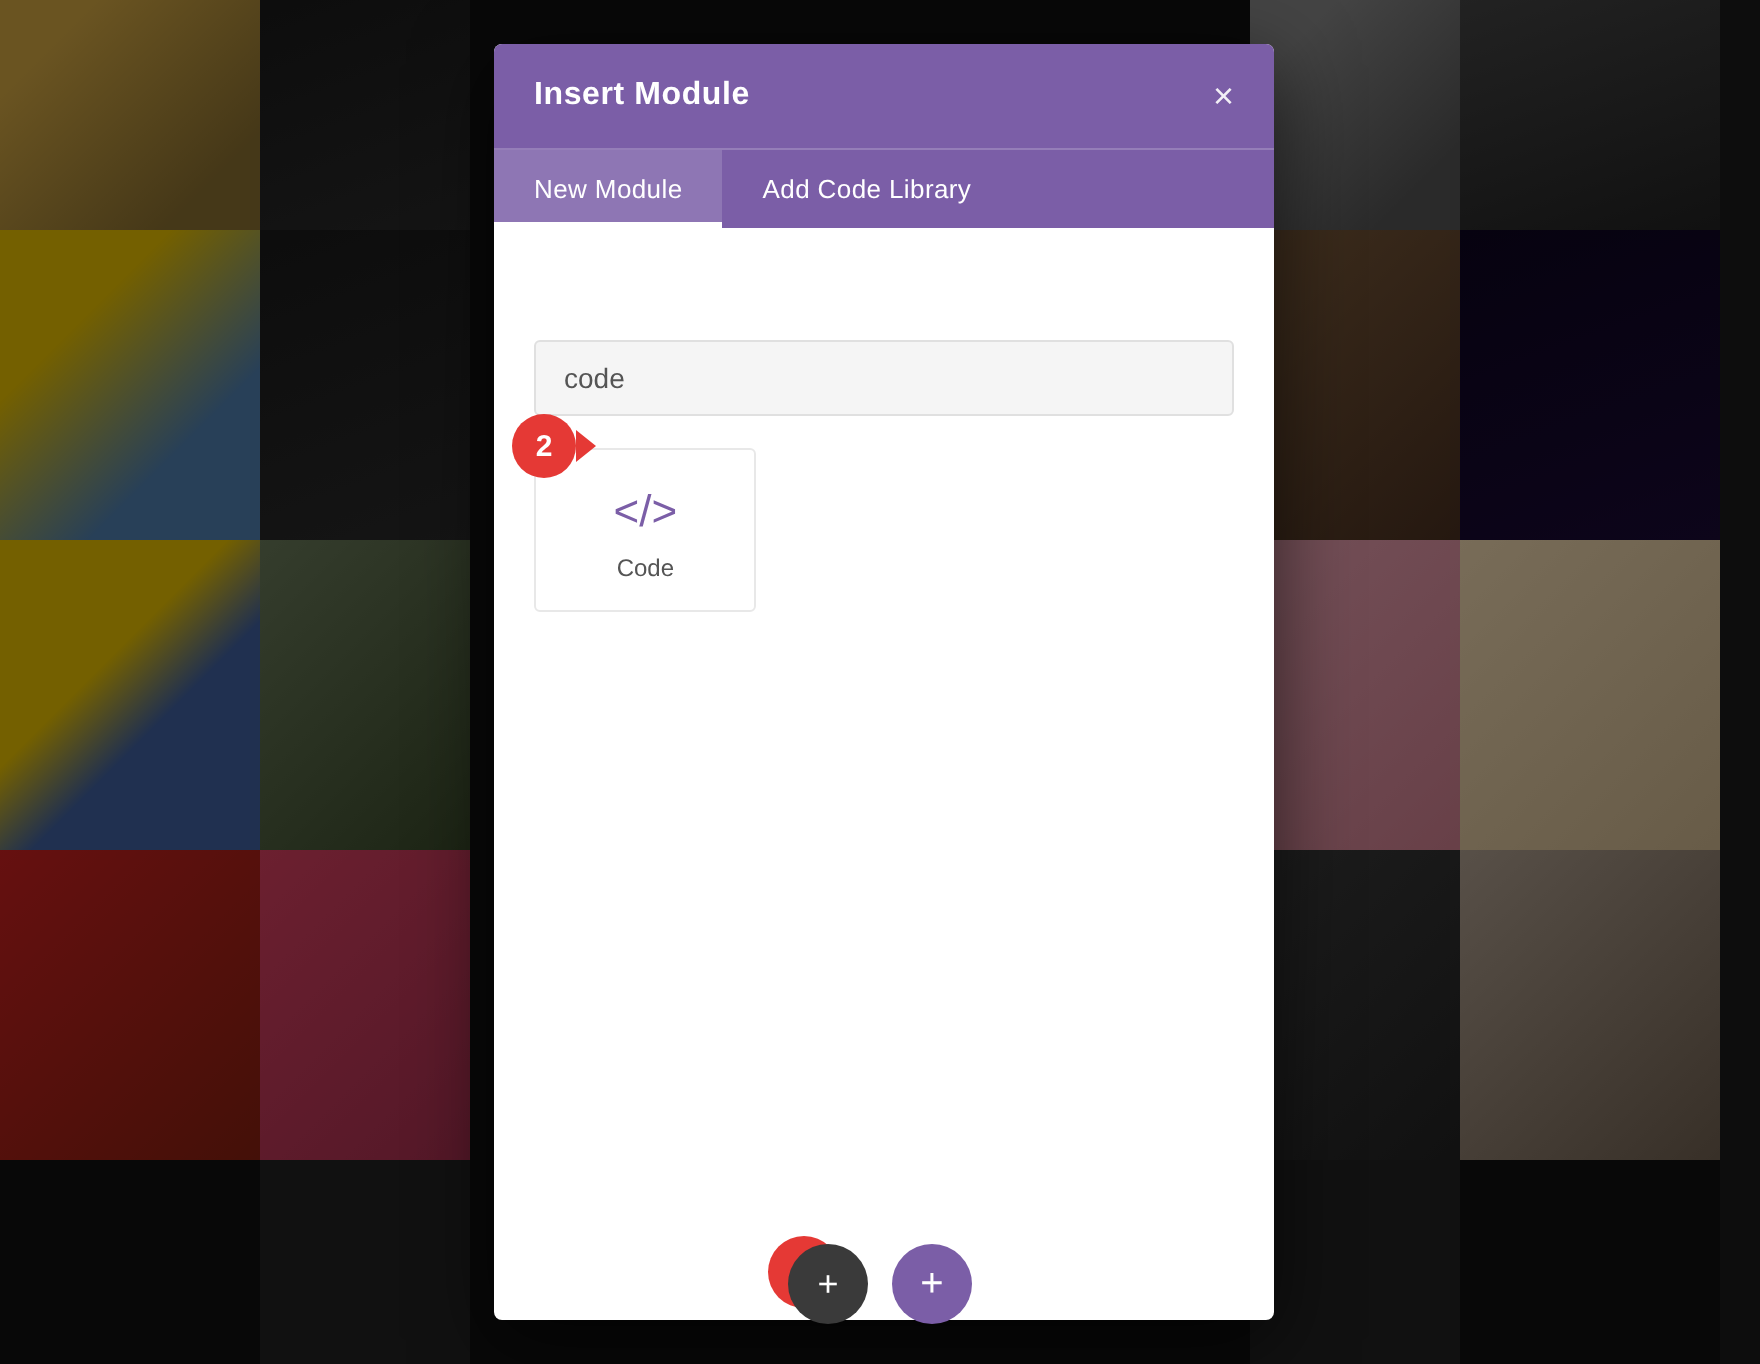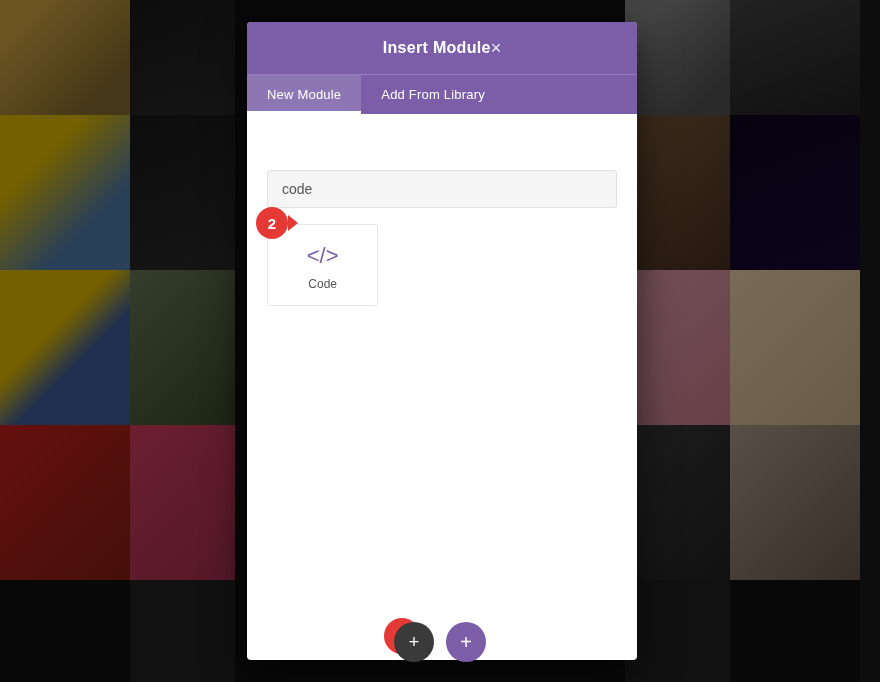--- a/index.html
+++ b/index.html
@@ -53,21 +53,21 @@
       overflow: hidden;
     }
 
     .modal-header {
       background: #7b5ea7;
       color: #fff;
       padding: 0 20px;
       height: 52px;
       display: flex;
       align-items: center;
-      justify-content: center;
+      justify-content: space-between;
     }
 
     .modal-title {
       font-size: 16px;
       font-weight: 600;
       letter-spacing: 0.3px;
     }
 
     .modal-close {
       cursor: pointer;
@@ -327,21 +327,21 @@
 
 <div class="modal">
 
   <div class="modal-header">
     <span class="modal-title">Insert Module</span>
     <button class="modal-close">×</button>
   </div>
 
   <div class="modal-tabs">
     <button class="tab-btn active">New Module</button>
-    <button class="tab-btn">Add From Library</button>
+    <button class="tab-btn">Add Code Library</button>
   </div>
 
   <div class="modal-body">
     
     <input class="search-input" type="text" value="code" placeholder="code" style="">
 
     
     <div class="modules-grid">
       <div class="module-item">
         <div class="module-icon">&lt;/&gt;</div>

